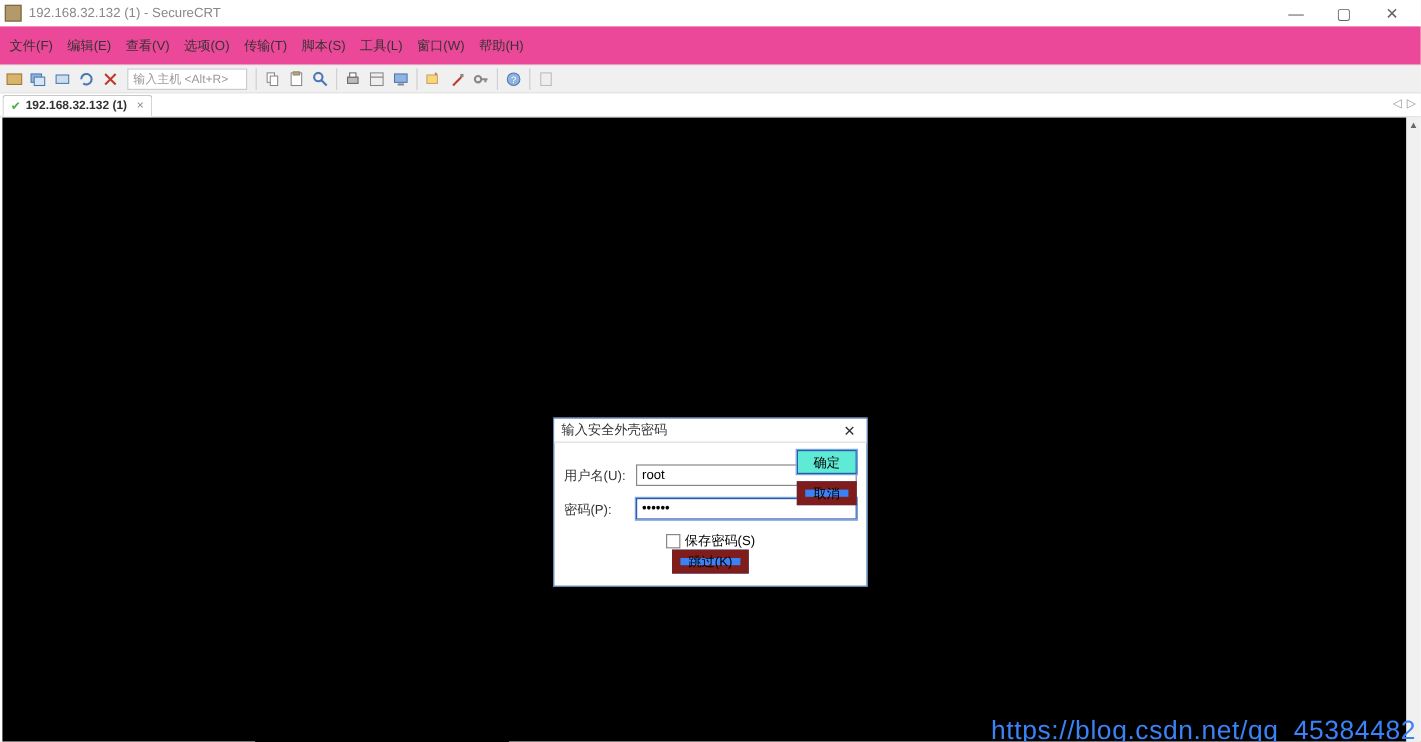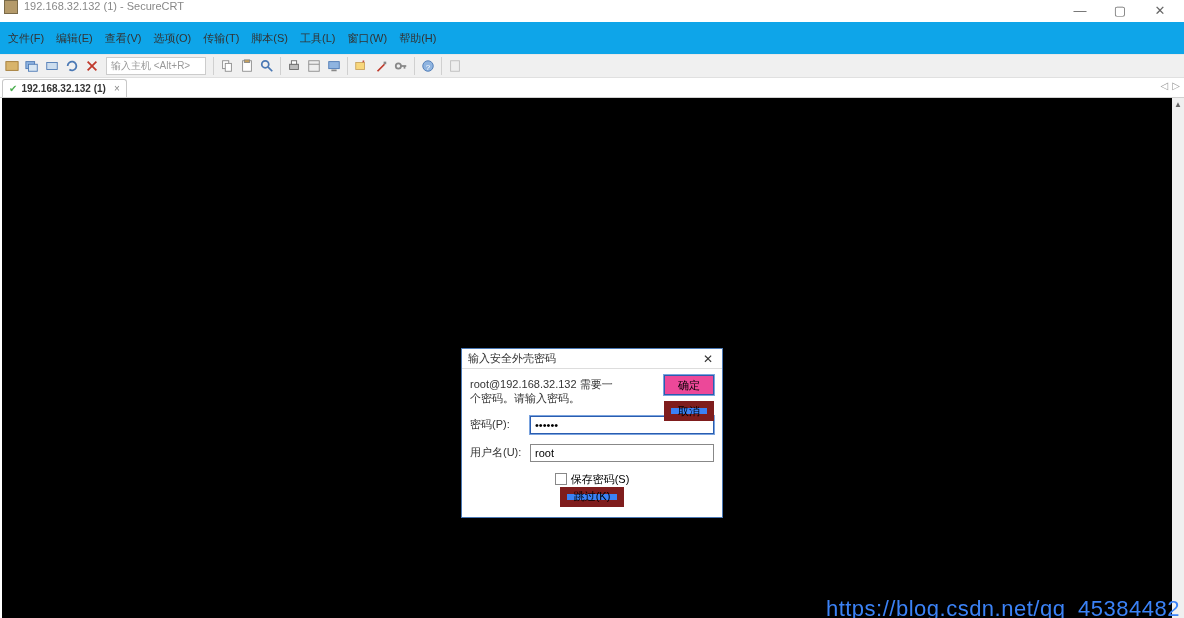--- a/index.html
+++ b/index.html
@@ -1,25 +1,25 @@
 <!DOCTYPE html>
 <html><head>
 <meta charset="utf-8">
 <style>
 * { box-sizing: border-box; margin: 0; padding: 0; font-family: "Microsoft YaHei", "SimSun", Tahoma, sans-serif; }
 html, body { width: 1184px; height: 618px; overflow: hidden; background: #fff; }
 
 
-.titlebar { height: 22px; background: #fff; display: flex; font-size: 11px; color: #888; padding: 0 4px; }
+.titlebar { height: 22px; background: #fff; display: flex; align-items: center; font-size: 11px; color: #888; padding: 0 4px; }
 .titlebar .app-icon { width: 14px; height: 14px; background: #b49a6a; border: 1px solid #7a6a48; margin-right: 6px; }
 .titlebar .spacer { flex: 1; }
 .titlebar .winbtn { width: 40px; height: 20px; display: inline-flex; align-items: center; justify-content: center; color: #666; font-size: 13px; }
 
 
-.menubar { height: 20px; background: #0ea5e9; display: flex; align-items: center; font-size: 11px; color: #333; padding: 16px 2px; }
+.menubar { height: 20px; background: #ec4899; display: flex; align-items: center; font-size: 11px; color: #333; padding: 16px 2px; }
 .menubar .menuitem { padding: 2px 6px; }
 
 
 .toolbar { height: 24px; background: #f0f0f0; display: flex; align-items: center; padding: 0 2px; border-bottom: 1px solid #e0e0e0; border-top: 1px solid #e8e8e8; }
 .toolbar .tbtn { width: 18px; height: 18px; margin: 0 1px; display: inline-flex; align-items: center; justify-content: center; font-size: 12px; color: #555; }
 .toolbar .tbtn svg { width: 14px; height: 14px; }
 .toolbar .sunken-field { height: 18px; width: 100px; border: 1px solid #ccc; background: #fff; font-size: 10px; color: #999; padding: 0 4px; display: flex; align-items: center; margin: 0 4px; text-align: center; }
 .toolbar .sep { width: 1px; height: 18px; background: #d0d0d0; margin: 0 3px; }
 
 
@@ -41,21 +41,21 @@
 
 
 .modal { position: absolute; left: 461px; top: 250px; width: 262px; background: #fff; border: 1px solid #4a78b4; box-shadow: 2px 2px 6px rgba(0,0,0,0.3); font-size: 11px; }
 .modal .mtitle { height: 20px; background: #fff; border-bottom: 1px solid #ddd; display: flex; align-items: center; padding: 0 6px; color: #333; }
 .modal .mtitle .spacer { flex:1; }
 .modal .mtitle .mclose { font-size: 12px; color: #333; width:16px; text-align:center; }
 .modal .mbody { padding: 8px 8px 10px 8px; position: relative; }
 .modal .prompt { width: 150px; color: #333; line-height: 1.3; }
 .modal .btn-col { position: absolute; right: 8px; top: 6px; display: flex; flex-direction: column; gap: 6px; }
 .modal .btn { width: 50px; height: 20px; border: 7px solid #7f1d1d; background: #3b82f6; font-size: 11px; display:flex; align-items:center; justify-content:center; }
-.modal .btn.primary { border: 1px solid #2a5db0; outline:1px solid #7aa3de; background:#ec4899; }
+.modal .btn.primary { border: 1px solid #2a5db0; outline:1px solid #7aa3de; background:#5eead4; }
 .modal .form-row { display:flex; align-items:center; gap:6px; margin-top: 10px; }
 .modal .form-row label { width: 54px; color:#333; }
 .modal .form-row input { flex:1; height: 18px; border:1px solid #888; padding:0 4px; font-size:11px; }
 .modal .form-row input.pw { border:1px solid #2a5db0; outline:1px solid #7aa3de; }
 .modal .bottom-row { display:flex; align-items:center; margin-top:10px;flex-direction:column; }
 .modal .bottom-row .chk { display:flex; align-items:center; gap:4px; }
 .modal .bottom-row .chk .box { width:12px; height:12px; border:1px solid #888; background:#fff; }
 .modal .bottom-row .spacer { flex:1; }
 .modal .bottom-row .btn { width:64px; }
 </style>
@@ -206,32 +206,31 @@
     <div class="arrow">▼</div>
   </div>
 
   <div class="modal">
     <div class="mtitle">
       <span>输入安全外壳密码</span>
       <span class="spacer"></span>
       <span class="mclose">✕</span>
     </div>
     <div class="mbody">
-      <div class="prompt">root@192.168.32.132 需要一个密码。请输入密码。</div>
       <div class="btn-col">
         <div class="btn primary">确定</div>
         <div class="btn">取消</div>
       </div>
       <div class="form-row">
+        <label>用户名(U):</label>
+        <input type="text" value="root" style="">
+      </div>
+      <div class="form-row">
         <label>密码(P):</label>
         <input class="pw" type="text" value="••••••" style="">
-      </div>
-      <div class="form-row">
-        <label>用户名(U):</label>
-        <input type="text" value="root" style="">
       </div>
       <div class="bottom-row">
         <div class="chk">
           <span class="box"></span>
           <span>保存密码(S)</span>
         </div>
         <span class="spacer"></span>
         <div class="btn">跳过(K)</div>
       </div>
     </div>

